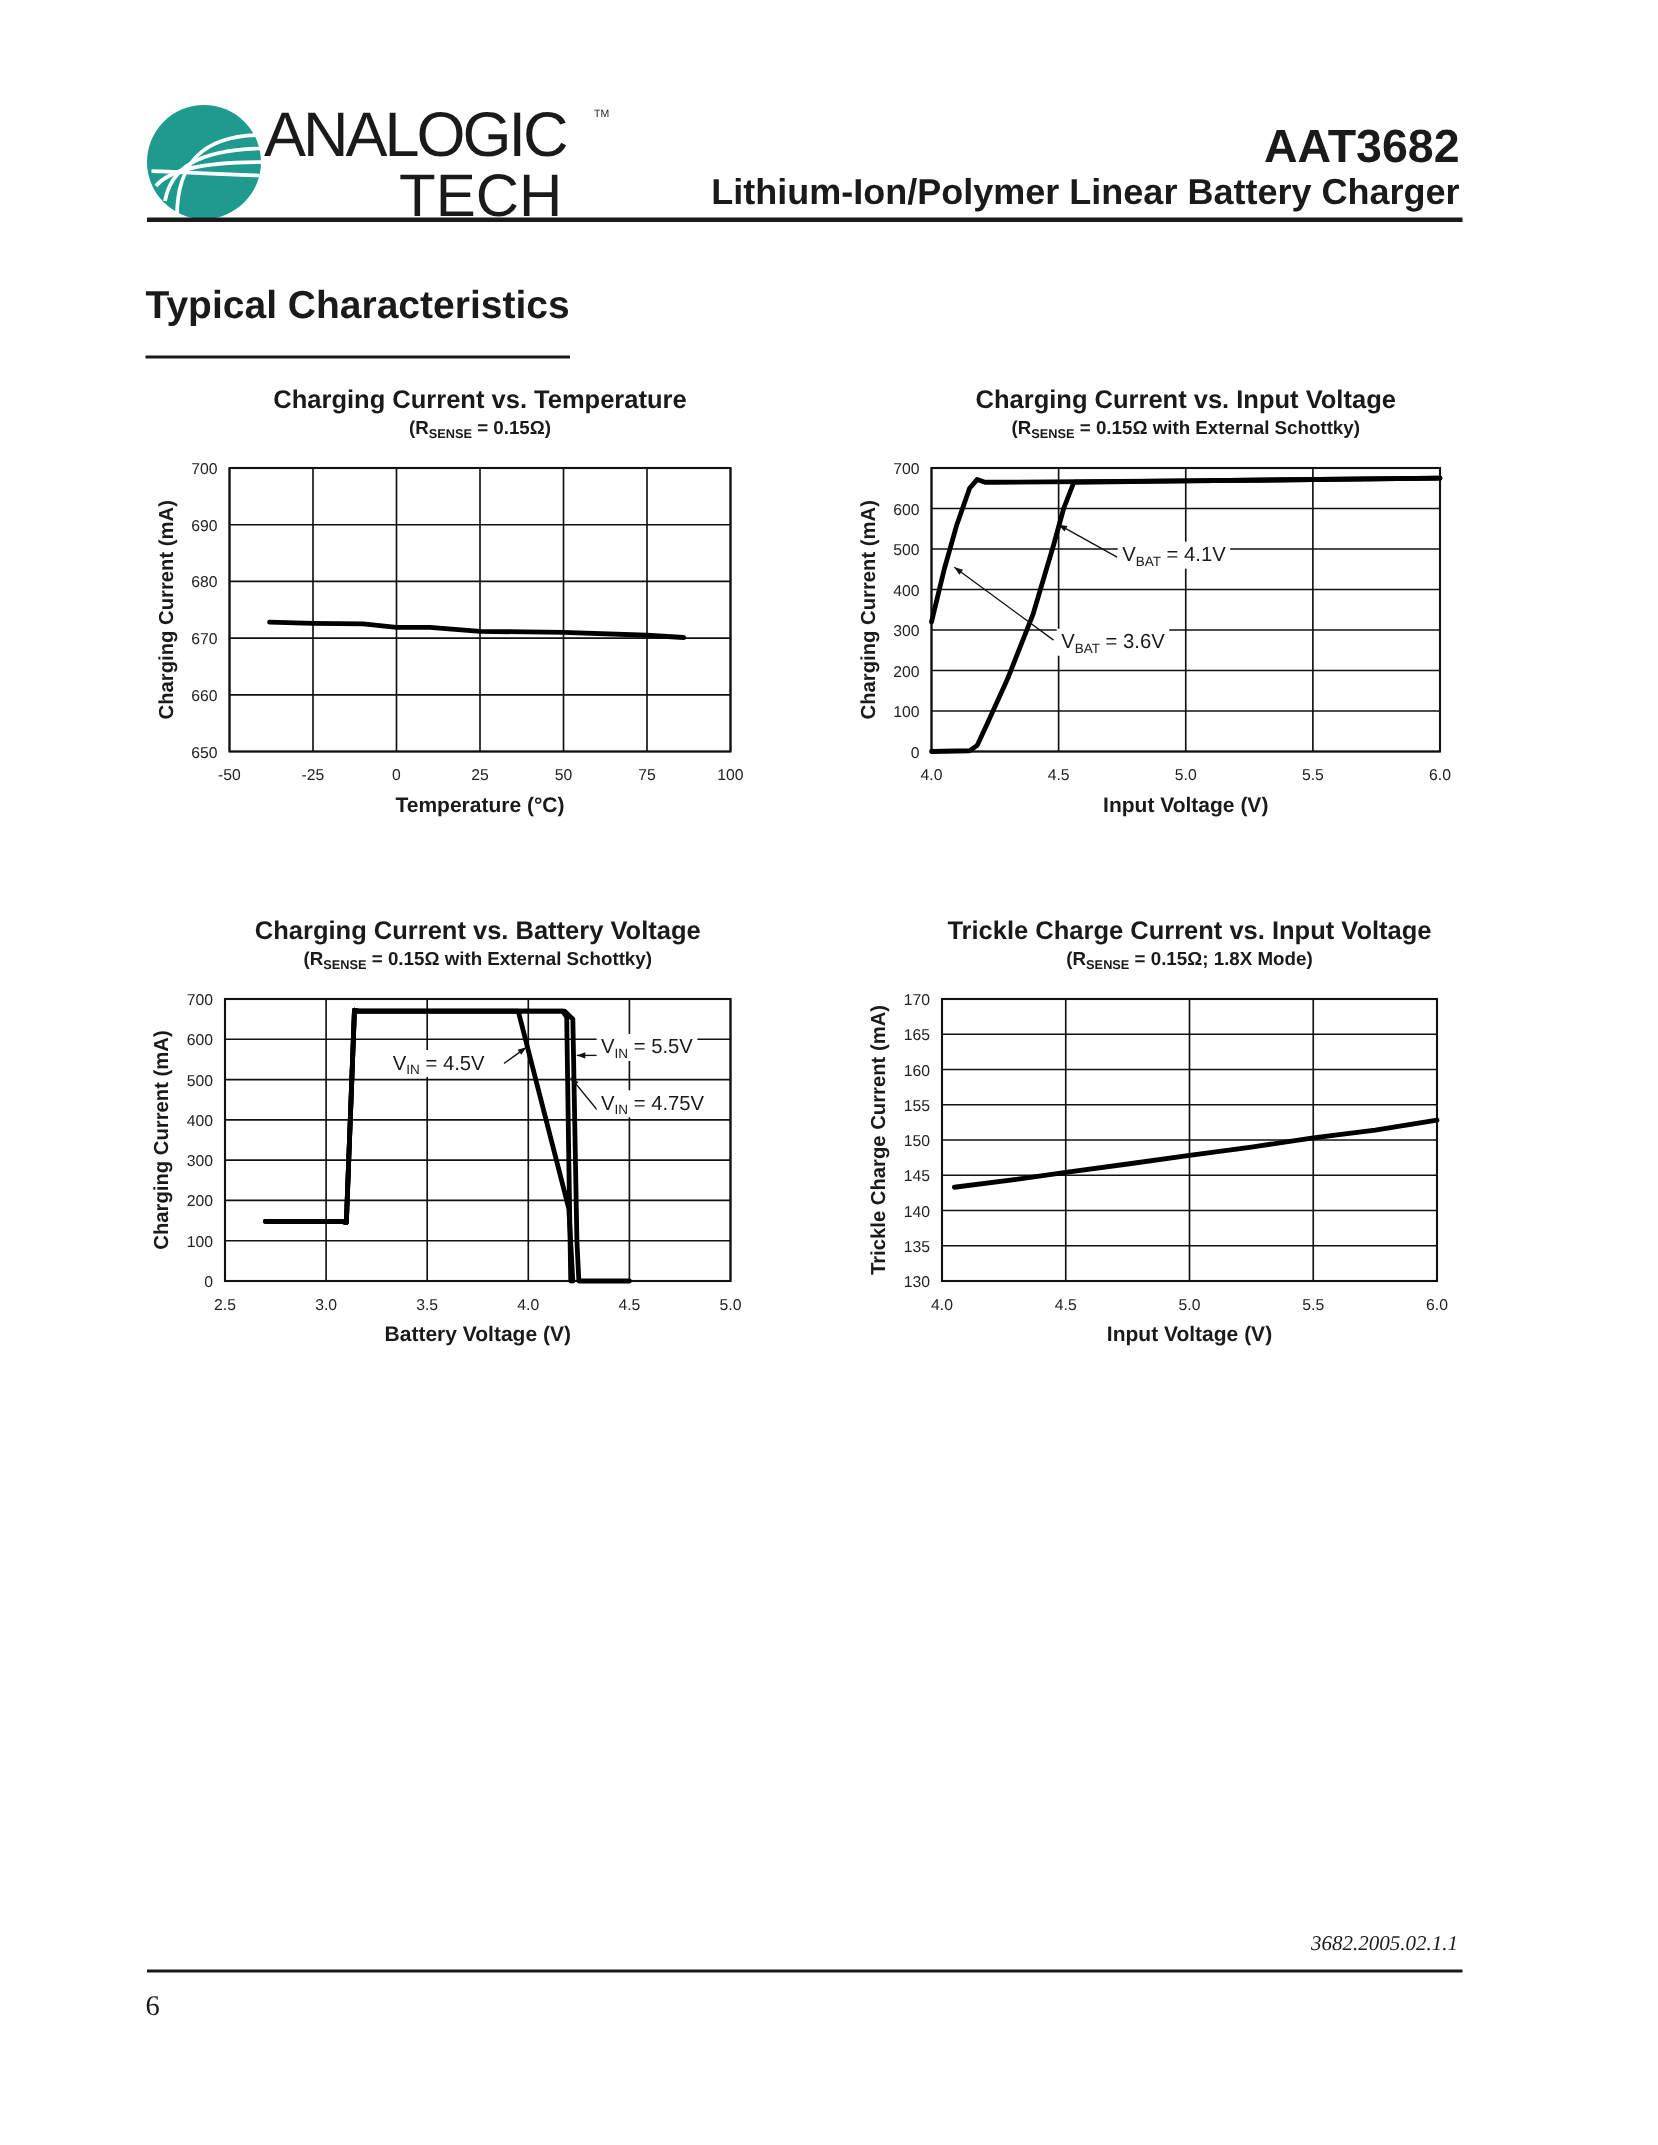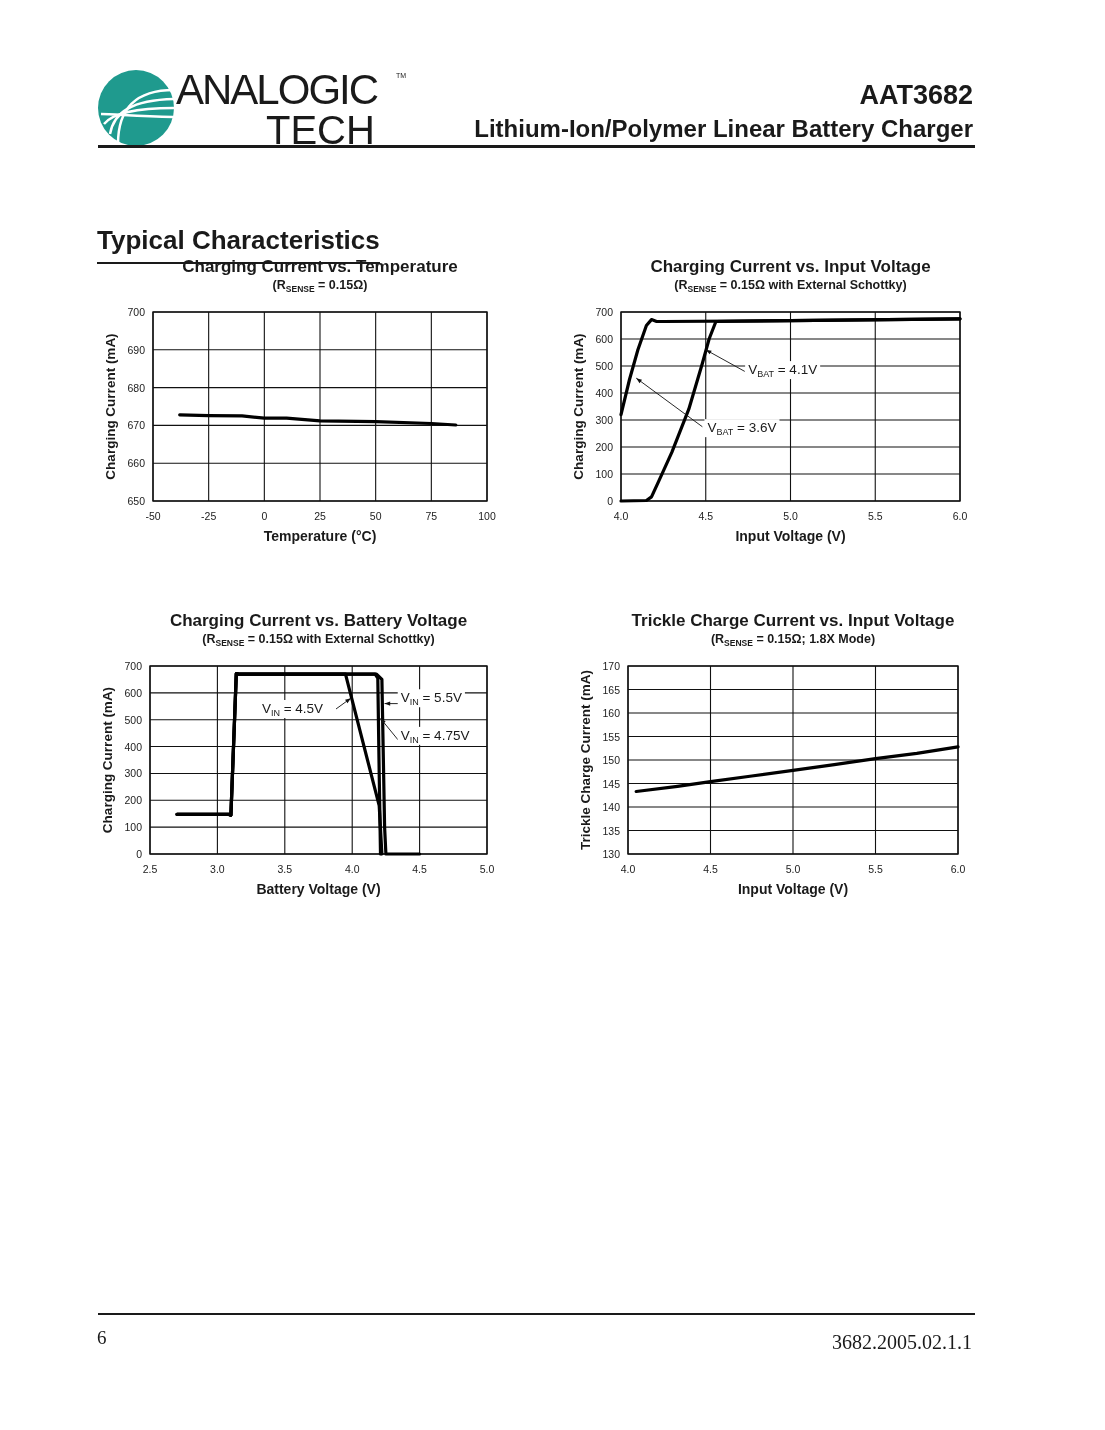--- a/index.html
+++ b/index.html
@@ -1,25 +1,25 @@
 <!DOCTYPE html>
 <html><head>
 <meta charset="utf-8">
 <style>
   html, body { margin:0; padding:0; background:#ffffff; }
   body { width:1105px; height:1430px; position:relative; overflow:hidden; font-family:"Liberation Sans", sans-serif; color:#1a1a1a; }
   .abs { position:absolute; }
   .logo { left:96px; top:68px; width:320px; height:80px; }
-  .part { right:132px; top:80px; font-size:27px; font-weight:bold; text-align:left; }
+  .part { right:132px; top:80px; font-size:31px; font-weight:bold; text-align:left; }
   .subtitle { right:132px; top:115px; font-size:24px; font-weight:bold; text-align:right; white-space:nowrap; }
   .rule-top { left:98px; width:877px; top:145px; height:3px; background:#1a1a1a; }
-  .section { left:97px; top:188px; font-size:26px; font-weight:bold; border-bottom:2px solid #1a1a1a; padding-bottom:6px;margin-top:37px; }
+  .section { left:97px; top:188px; font-size:26px; font-weight:bold; border-bottom:2px solid #1a1a1a; padding-bottom:18px; }
   .rule-bot { left:98px; width:877px; top:1313px; height:2px; background:#1a1a1a; }
   .pageno { left:97px; top:1327px; font-family:"Liberation Serif", serif; font-size:19px; }
-  .docid { right:133px; top:1331px; font-family:"Liberation Serif", serif; font-size:20px; }
+  .docid { right:133px; top:1289px; font-family:"Liberation Serif", serif; font-style:italic; font-size:14px; }
   svg text { font-family:"Liberation Sans", sans-serif; }
   .chart { position:absolute; }
 </style>
 </head>
 <body>
 
 <div class="abs logo">
   <svg width="320" height="80" viewBox="0 0 320 80">
     <circle cx="40" cy="40" r="38" fill="#1f9a8e"></circle>
     <g stroke="#ffffff" stroke-width="2.5" fill="none">

